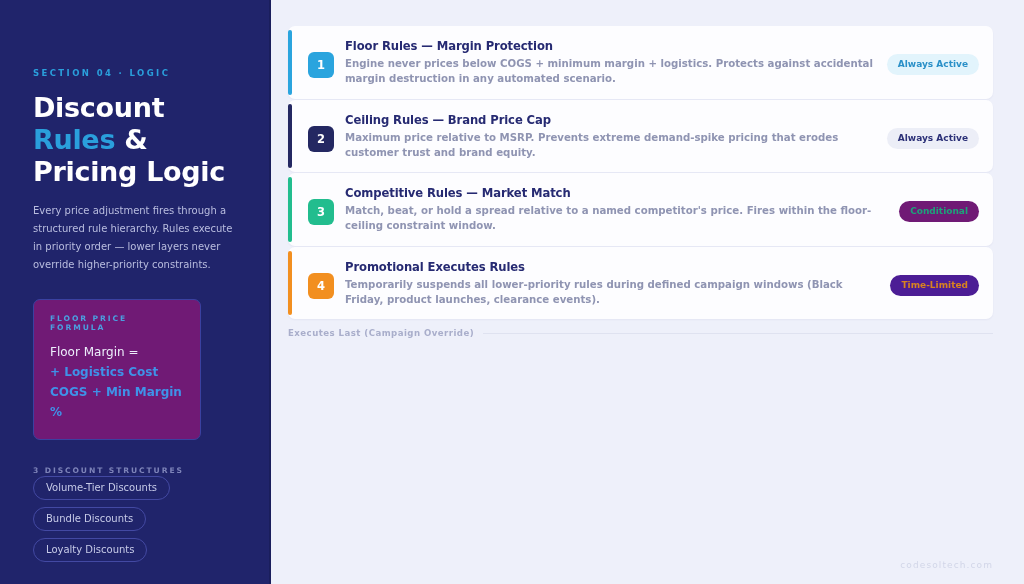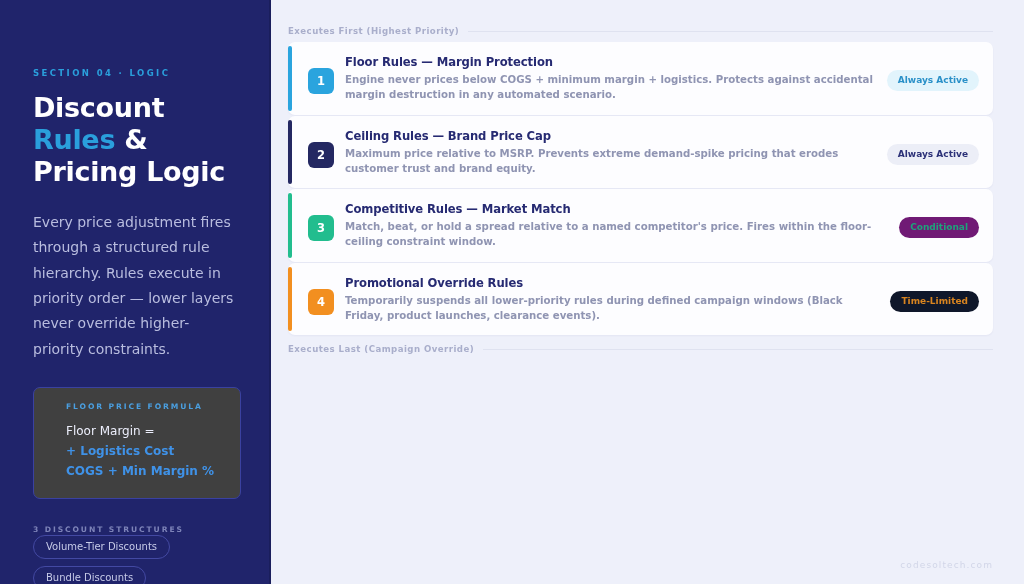--- a/index.html
+++ b/index.html
@@ -28,33 +28,33 @@
     font-size:8.5px; font-weight:bold; letter-spacing:2.4px;
     color:#2a9fdc; text-transform:uppercase;
     margin-bottom:14px;
   }
   .headline{
     font-size:27px; line-height:1.18; font-weight:bold;
     color:#ffffff; letter-spacing:-0.3px;
   }
   .headline .accent{ color:#2a9fdc; }
   .sidebar-desc{
-    margin-top:22px;
-    font-size:14px; line-height:1.82; color:#b9bddf;
+    margin-top:14px;
+    font-size:10px; line-height:1.82; color:#b9bddf;
     max-width:218px;
   }
 
   
   .formula-card{
     margin-top:25px;
-    width:208px;
-    background:#404040;
+    width:168px;
+    background:#701a75;
     border:1px solid #3a41a0;
     border-radius:7px;
-    padding:14px 16px 16px 32px;
+    padding:14px 16px 16px 16px;
   }
   .formula-label{
     font-size:7.6px; font-weight:bold; letter-spacing:1.9px;
     color:#4a9fe0; text-transform:uppercase; margin-bottom:11px;
   }
   .formula-line{
     font-size:12px; line-height:1.65; color:#eceefb; font-weight:normal;
   }
   .formula-line.blue{ color:#3f92e8; font-weight:bold; }
 
@@ -174,24 +174,20 @@
       <span class="chip">Volume-Tier Discounts</span>
       <span class="chip">Bundle Discounts</span>
       <span class="chip">Loyalty Discounts</span>
     </div>
 
   </aside>
 
   <section id="main">
 
 
-    <div class="flow-label">
-      <span>Executes First (Highest Priority)</span>
-      <span class="rule-line"></span>
-    </div>
 
     <div class="stack">
 
       <div class="rule-card">
         <span class="accent-bar" style="background:#2aa4de"></span>
         <span class="num-badge" style="background:#2aa4de">1</span>
         <div class="card-body">
           <div class="card-text">
             <div class="card-title">Floor Rules — Margin Protection</div>
             <div class="card-desc">Engine never prices below COGS + minimum margin + logistics. Protects against accidental margin destruction in any automated scenario.</div>
@@ -222,24 +218,24 @@
           </div>
           <span class="status-badge" style="background:#701a75;color:#1da37a">Conditional</span>
         </div>
       </div>
 
       <div class="rule-card">
         <span class="accent-bar" style="background:#f28f20"></span>
         <span class="num-badge" style="background:#f28f20">4</span>
         <div class="card-body">
           <div class="card-text">
-            <div class="card-title">Promotional Override Rules</div>
+            <div class="card-title">Promotional Executes Rules</div>
             <div class="card-desc">Temporarily suspends all lower-priority rules during defined campaign windows (Black Friday, product launches, clearance events).</div>
           </div>
-          <span class="status-badge" style="background:#0f172a;color:#d9841f">Time-Limited</span>
+          <span class="status-badge" style="background:#4c1d95;color:#d9841f">Time-Limited</span>
         </div>
       </div>
 
     </div>
 
     <div class="flow-label bottom">
       <span>Executes Last (Campaign Override)</span>
       <span class="rule-line"></span>
     </div>
 

